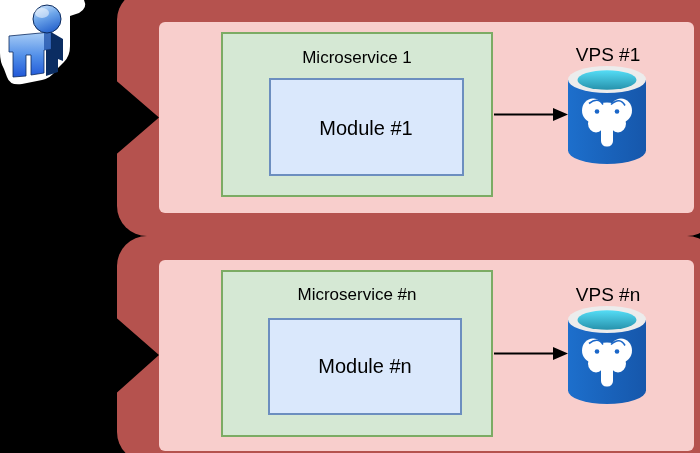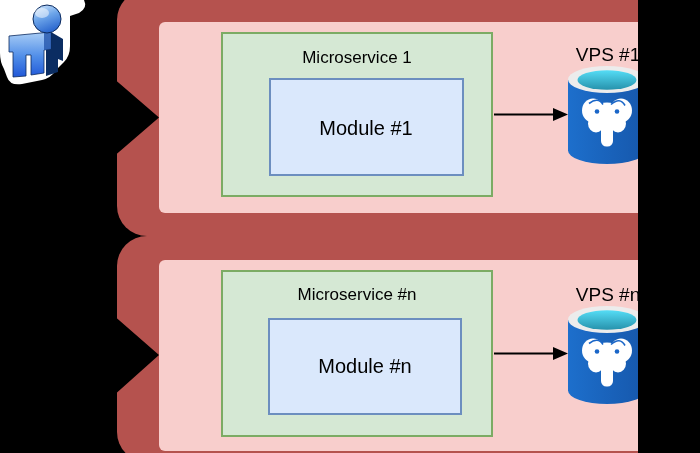--- a/index.html
+++ b/index.html
@@ -1,16 +1,16 @@
 <!DOCTYPE html>
 <html><head>
 <meta charset="utf-8">
 <style>
   html,body{margin:0;padding:0;background:#000;}
-  .stage{position:relative;width:638px;height:453px;overflow:hidden;background:#fca5a5;}
+  .stage{position:relative;width:700px;height:453px;overflow:hidden;background:#fca5a5;}
   svg{display:block;}
   .lbl{font-family:"Liberation Sans","DejaVu Sans",sans-serif;fill:#000000;text-anchor:middle;}
   .t-ms{font-size:17px;}
   .t-mod{font-size:20px;}
   .t-vps{font-size:19px;}
   .g-box{stroke:#7cab64;stroke-width:2;}
   .b-box{stroke:#6c8ebf;stroke-width:2;}
   .thin-arrow{stroke:#000;stroke-width:2;}
   .eye{fill:#1a66c8;}
   .ear-line{stroke:#1a66c8;stroke-width:1.6;fill:none;}

